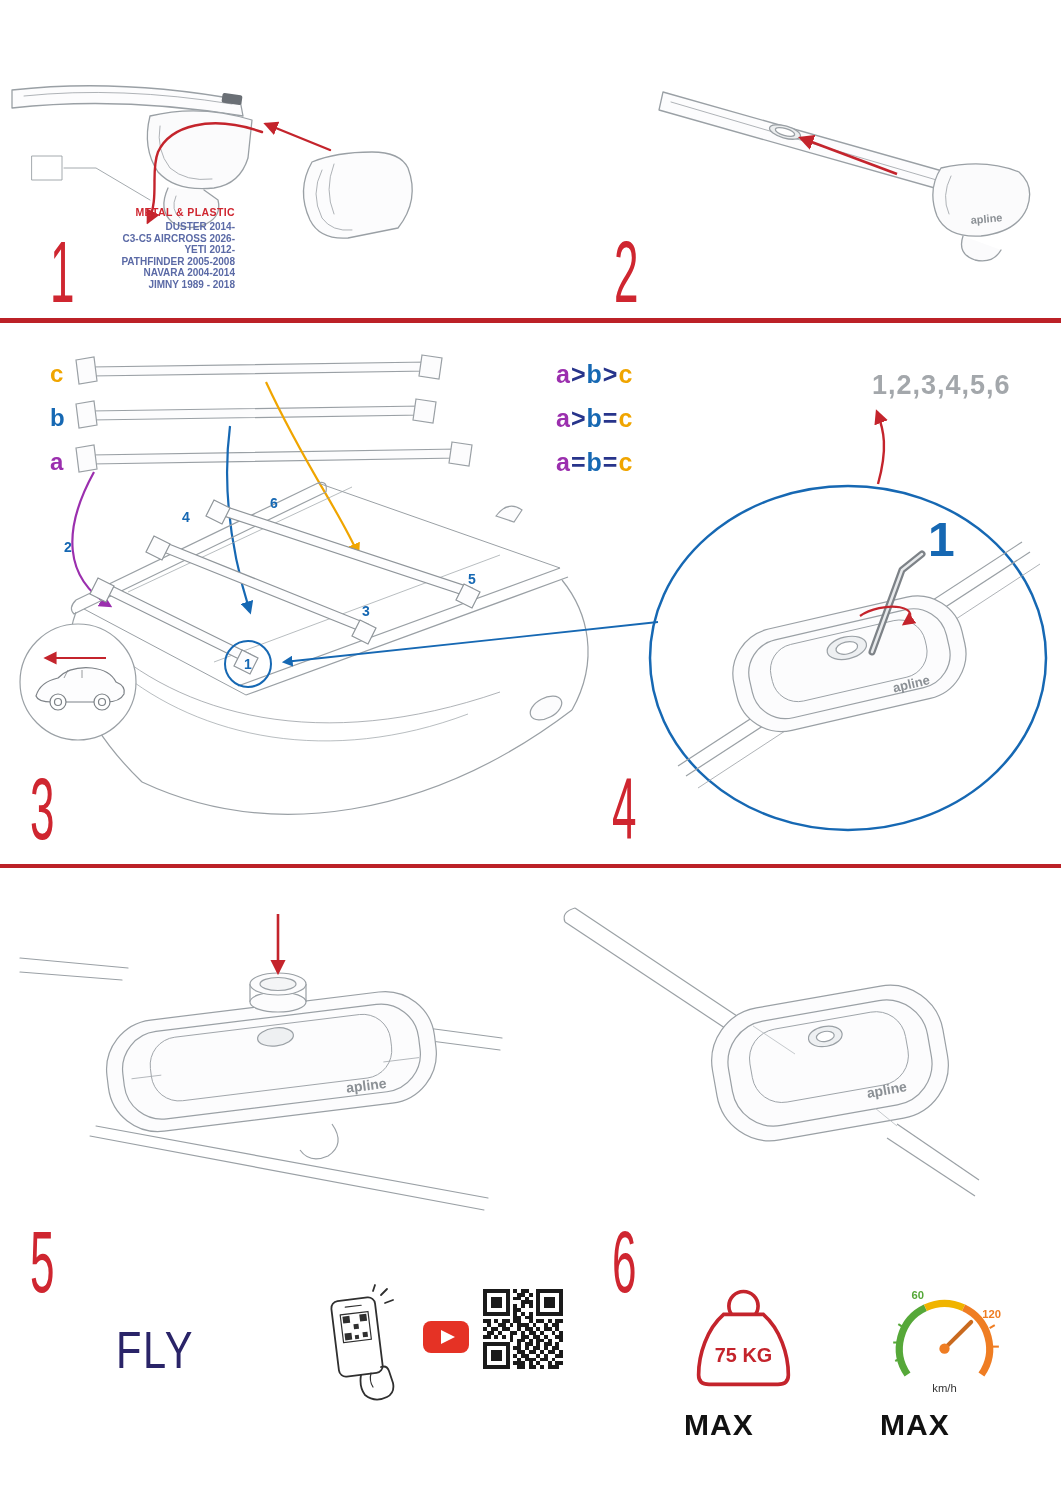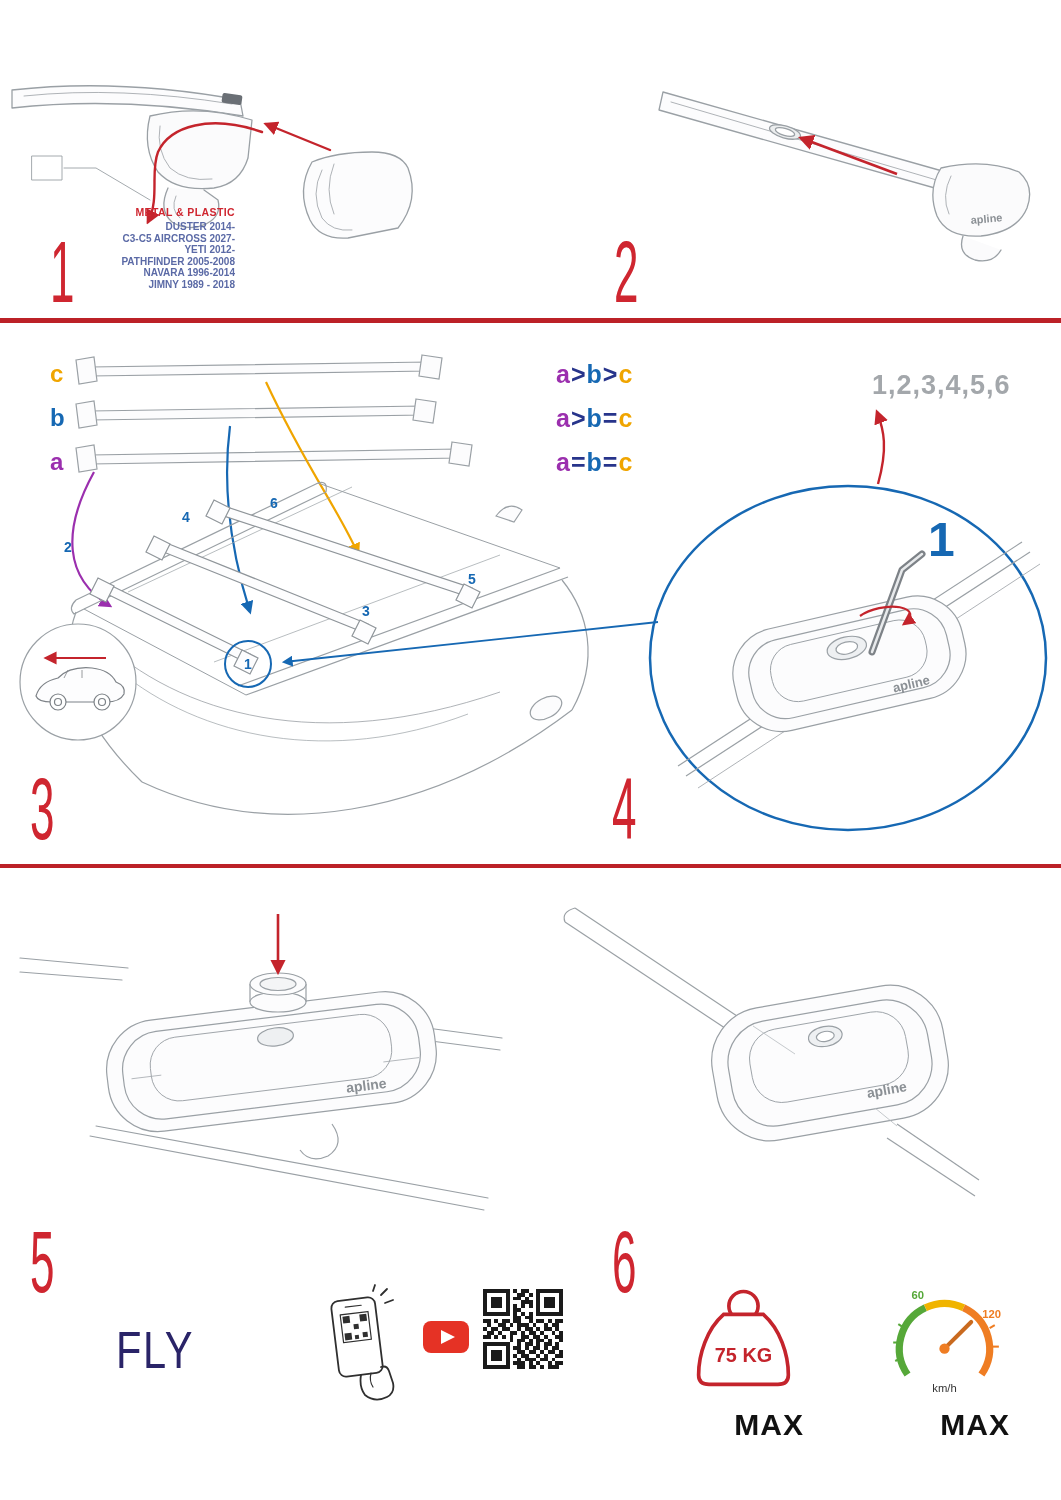--- a/index.html
+++ b/index.html
@@ -16,21 +16,21 @@
   .legend-row{font-size:25px;font-weight:bold;height:26px;margin-bottom:18px;letter-spacing:1px;}
   .roof-num{position:absolute;font-size:14px;font-weight:bold;color:#1668b3;line-height:1;}
   .pos-ring{position:absolute;left:224px;top:640px;width:44px;height:44px;border:2px solid #1668b3;
             border-radius:50%;display:flex;align-items:center;justify-content:center;}
   .seq-text{position:absolute;left:872px;top:370px;font-size:27px;font-weight:bold;color:#a3a7ab;letter-spacing:1px;}
   .seq-one{position:absolute;left:928px;top:516px;font-size:48px;font-weight:bold;color:#1668b3;line-height:1;}
   .fly{position:absolute;left:116px;top:1320px;font-size:52px;font-weight:400;color:#2a2468;
        letter-spacing:2px;transform:scaleX(.8);transform-origin:0 0;}
   .brand{position:absolute;left:60px;top:1412px;font-size:28px;font-weight:bold;letter-spacing:-.5px;}
   .brand .g{color:#58595b;} .brand .r{color:#cf2630;}
-  .max-label{position:absolute;font-size:30px;font-weight:bold;color:#111;text-align:right;letter-spacing:1px;}
+  .max-label{position:absolute;font-size:30px;font-weight:bold;color:#111;text-align:left;letter-spacing:1px;}
   svg text{font-family:"Liberation Sans",sans-serif;}
 </style>
 </head>
 <body>
 
 <div class="page">
 
   <svg class="abs" style="left:0;top:40px" width="460" height="280" viewBox="0 0 460 280">
     <defs>
       <marker id="s1r" viewBox="0 0 10 10" markerWidth="6" markerHeight="6" refX="8" refY="5" orient="auto-start-reverse">
@@ -53,24 +53,24 @@
     </g>
     <g stroke="#c4242c" fill="none" stroke-width="2.4" stroke-linecap="round">
       <path d="M330,110 L266,84" marker-end="url(#s1r)"></path>
       <path d="M262,92 C210,74 170,86 158,112 C150,132 160,158 148,182" marker-end="url(#s1r)"></path>
     </g>
   </svg>
 
   <div class="abs" style="left:95px;top:206px;width:140px;text-align:right">
     <div class="mat-label">METAL &amp; PLASTIC</div>
     <div class="model-line">DUSTER 2014-</div>
-    <div class="model-line">C3-C5 AIRCROSS 2027-</div>
+    <div class="model-line">C3-C5 AIRCROSS 2026-</div>
     <div class="model-line">YETI 2012-</div>
     <div class="model-line">PATHFINDER 2005-2008</div>
-    <div class="model-line">NAVARA 1996-2014</div>
+    <div class="model-line">NAVARA 2004-2014</div>
     <div class="model-line">JIMNY 1989 - 2018</div>
   </div>
 
   <div class="step-num" style="left:50px;top:228px">1</div>
 
   <svg class="abs" style="left:645px;top:40px" width="410" height="240" viewBox="0 0 410 240">
     <defs>
       <marker id="s2r" viewBox="0 0 10 10" markerWidth="6" markerHeight="6" refX="8" refY="5" orient="auto-start-reverse">
         <path d="M0,0 L10,5 L0,10 Z" fill="#c4242c"></path>
       </marker>

